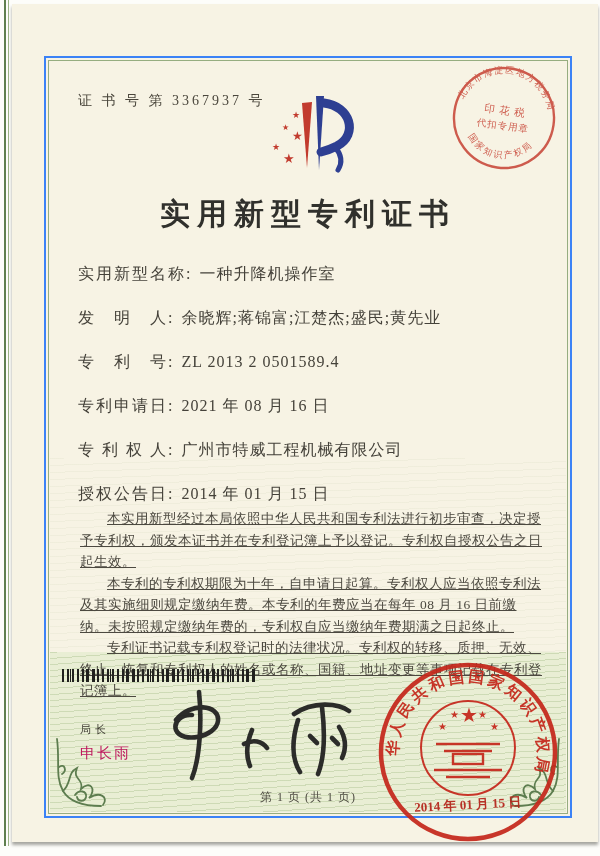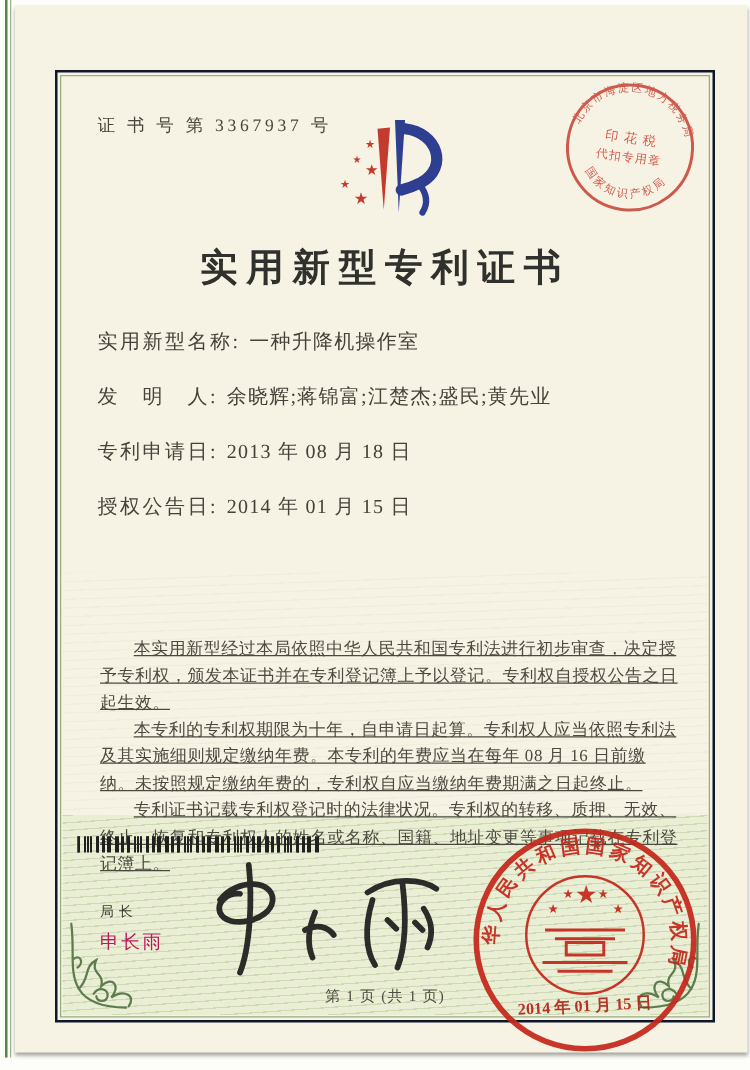--- a/index.html
+++ b/index.html
@@ -4,21 +4,21 @@
 <style>
   html,body{margin:0;padding:0;background:#e8e6e0;}
   .stage{position:relative;width:600px;height:856px;background:#fdfdfa;overflow:hidden;
          font-family:"Liberation Serif","DejaVu Serif",serif;}
   
   .paper{position:absolute;left:12px;top:4px;right:2px;bottom:14px;background:#f7f3e4;
          box-shadow:0 3px 3px rgba(60,60,50,.45);}
   .spine-line1{position:absolute;left:4px;top:0;bottom:10px;width:2px;background:#5f7f4e;}
   .spine-line2{position:absolute;left:8px;top:0;bottom:10px;width:1px;background:#9db487;}
   
-  .frame{position:absolute;left:32px;top:52px;right:26px;bottom:24px;border:2px solid #0f172a;}
+  .frame{position:absolute;left:32px;top:52px;right:26px;bottom:24px;border:2px solid #3b82f6;}
   .frame-inner{position:absolute;inset:2px;border:1px solid #96ad80;}
   
   .green-band{position:absolute;left:4px;right:4px;top:594px;bottom:4px;background-color:#e9eed4;
       background-image:repeating-linear-gradient(176deg, rgba(108,148,72,.22) 0 1px, rgba(0,0,0,0) 1px 6px);}
   .faint-waves{position:absolute;left:4px;right:4px;top:400px;height:194px;
       background-image:repeating-linear-gradient(178deg, rgba(140,160,110,.07) 0 1px, rgba(0,0,0,0) 1px 7px);}
   .cert-no{position:absolute;left:32px;top:34px;font-size:14px;letter-spacing:3px;color:#4a463c;}
   .logo{position:absolute;left:50%;transform:translateX(-50%);top:32px;}
   .title{position:absolute;left:0;right:0;top:136px;text-align:center;font-size:30px;font-weight:600;
          letter-spacing:7px;color:#30302c;}
@@ -106,21 +106,27 @@
       <div class="title">实用新型专利证书</div>
 
       <div class="fields">
         <div class="field-row">
           <span class="f-label">实用新型名称:</span><span class="f-value">一种升降机操作室</span>
         </div>
         <div class="field-row">
           <span class="f-label">发　明　人:</span><span class="f-value">余晓辉;蒋锦富;江楚杰;盛民;黄先业</span>
         </div>
         <div class="field-row">
-          <span class="f-label">专利申请日:</span><span class="f-value">2013 年 08 月 18 日</span>
+          <span class="f-label">专　利　号:</span><span class="f-value">ZL 2013 2 0501589.4</span>
+        </div>
+        <div class="field-row">
+          <span class="f-label">专利申请日:</span><span class="f-value">2021 年 08 月 16 日</span>
+        </div>
+        <div class="field-row">
+          <span class="f-label">专 利 权 人:</span><span class="f-value">广州市特威工程机械有限公司</span>
         </div>
         <div class="field-row">
           <span class="f-label">授权公告日:</span><span class="f-value">2014 年 01 月 15 日</span>
         </div>
       </div>
 
       <div class="body-text">
         <p>本实用新型经过本局依照中华人民共和国专利法进行初步审查，决定授予专利权，颁发本证书并在专利登记簿上予以登记。专利权自授权公告之日起生效。</p>
         <p>本专利的专利权期限为十年，自申请日起算。专利权人应当依照专利法及其实施细则规定缴纳年费。本专利的年费应当在每年 08 月 16 日前缴纳。未按照规定缴纳年费的，专利权自应当缴纳年费期满之日起终止。</p>
         <p>专利证书记载专利权登记时的法律状况。专利权的转移、质押、无效、终止、恢复和专利权人的姓名或名称、国籍、地址变更等事项记载在专利登记簿上。</p>

